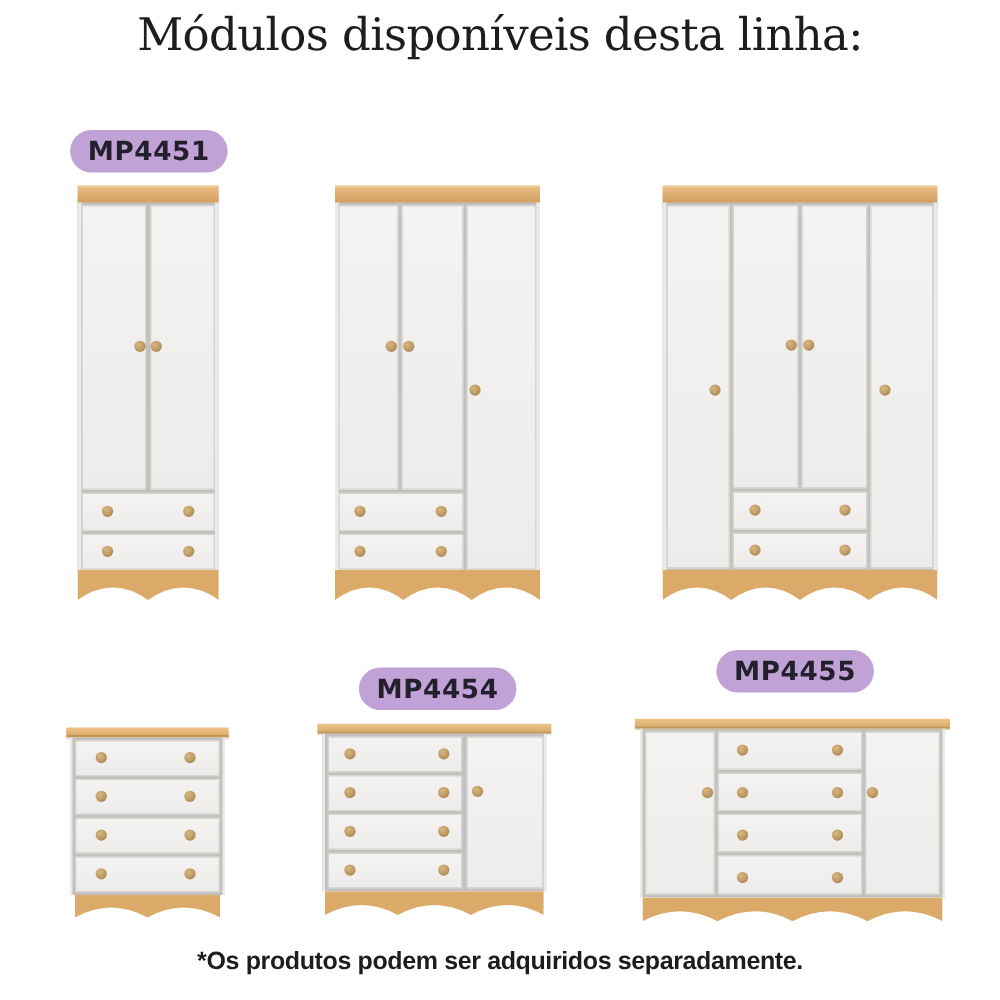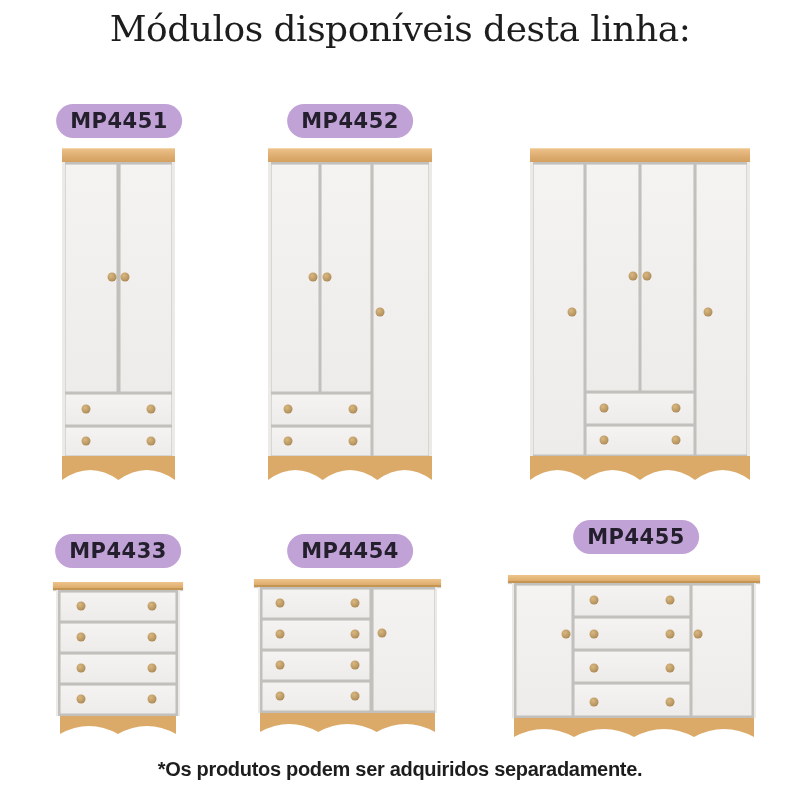--- a/index.html
+++ b/index.html
@@ -43,22 +43,20 @@
   .base path{fill:var(--wood);}
 </style>
 </head>
 <body>
 
 <div class="canvas">
 
   <div class="title">Módulos disponíveis desta linha:</div>
 
   <div class="badge" style="left:119px;top:104px;">MP4451</div>
-  <div class="badge" style="left:350px;top:104px;">MP4452</div>
-  <div class="badge" style="left:118px;top:534px;">MP4433</div>
   <div class="badge" style="left:350px;top:534px;">MP4454</div>
   <div class="badge" style="left:636px;top:520px;">MP4455</div>
 
   <div class="product" style="left:62px;top:148px;width:113px;height:332px;">
     <div class="wtop"></div>
     <div class="cab" style="top:14px;height:294px;">
       <i class="fr l"></i>
         <i class="fr r"></i>
       <div class="pn" style="left:3px;top:2px;width:52px;height:228px;"></div>
       <div class="pn" style="left:58px;top:2px;width:52px;height:228px;"></div>

